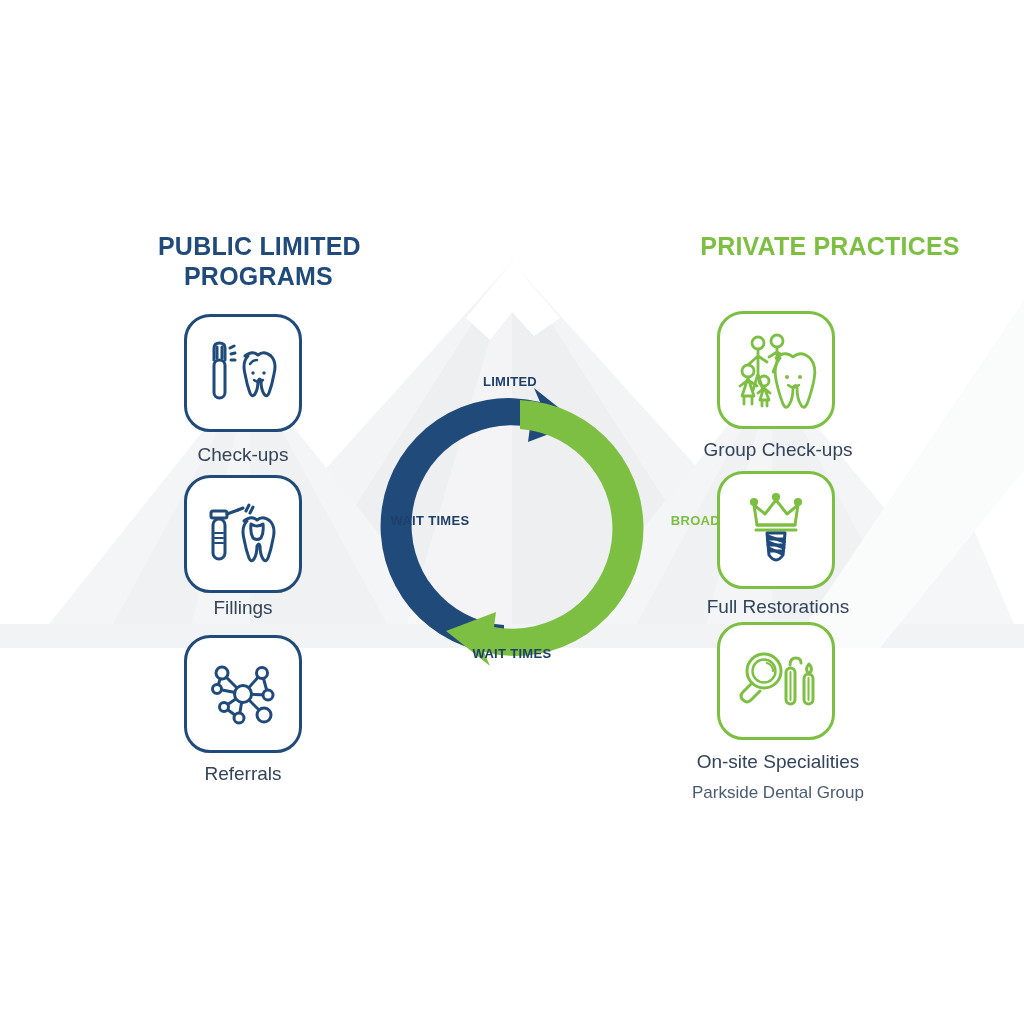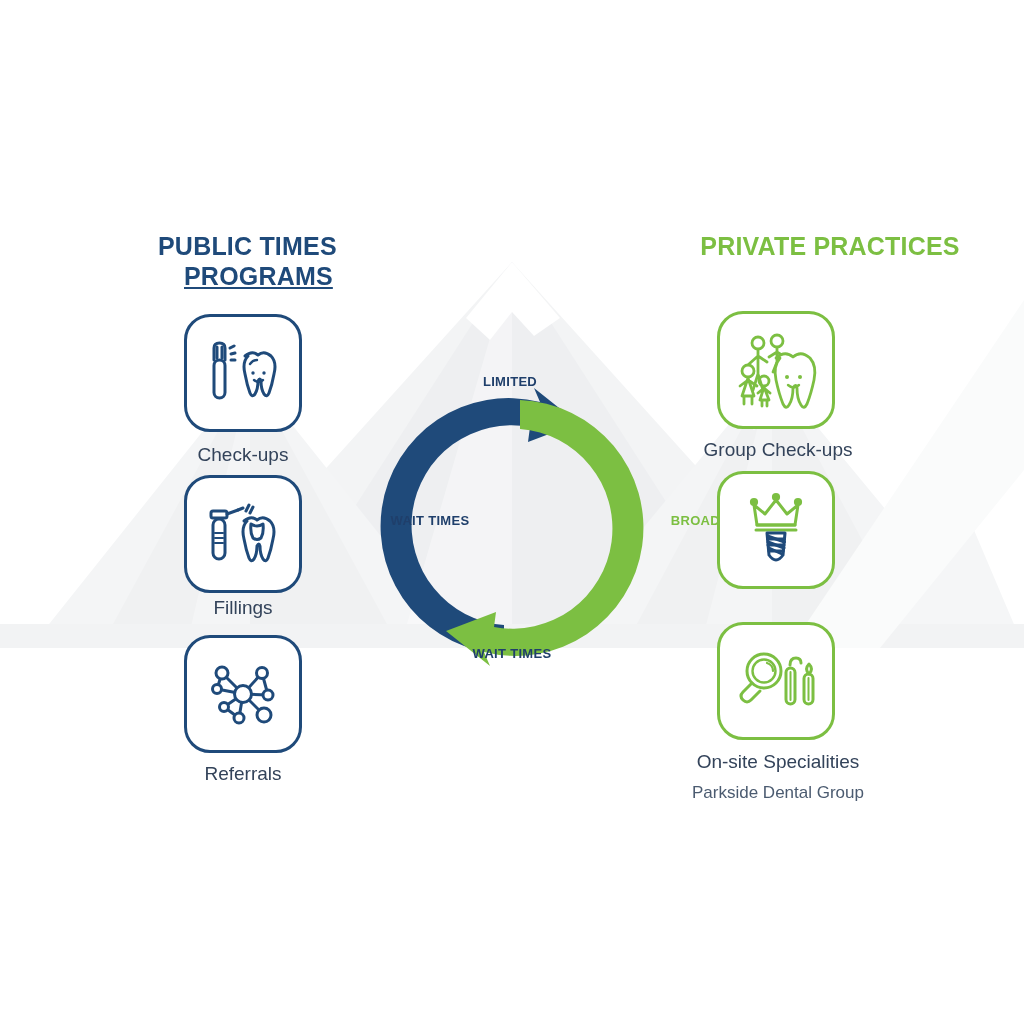--- a/index.html
+++ b/index.html
@@ -35,21 +35,21 @@
     line-height: 1.18;
     font-size: 25px;
   }
   #title-left {
     left: 158px;
     top: 232px;
     width: 300px;
     color: #1f4a7a;
     text-align: left;
   }
-  #title-left .l2 { display: block; padding-left: 26px; text-decoration: underline; }
+  #title-left .l2 { display: block; padding-left: 26px; }
   #title-right {
     left: 660px;
     top: 232px;
     width: 340px;
     color: #7cbf42;
     text-align: center;
   }
 
   
   .card {
@@ -168,21 +168,21 @@
     <polygon points="512,262 512,648 400,648" fill="#ffffff" opacity="0.35"></polygon>
     <polygon points="772,372 772,648 700,648" fill="#ffffff" opacity="0.3"></polygon>
     <polygon points="250,372 250,648 186,648" fill="#ffffff" opacity="0.3"></polygon>
 
     <rect x="0" y="624" width="1024" height="24" fill="#f2f3f4"></rect>
 
     <polygon points="1024,300 1024,470 880,648 790,648" fill="#fafbfb"></polygon>
   </svg>
 
   <div class="col-title" id="title-left">
-    <span>PUBLIC TIMES</span>
+    <span>PUBLIC LIMITED</span>
     <span class="l2">PROGRAMS</span>
   </div>
 
   <div class="col-title" id="title-right">
     <span>PRIVATE PRACTICES</span>
   </div>
 
   <div class="card blue" id="card-l1">
     <svg width="86" height="86" viewBox="0 0 86 86">
       <g fill="none" stroke="#1f4a7a" stroke-width="3" stroke-linecap="round" stroke-linejoin="round">
@@ -305,20 +305,21 @@
           <line x1="34.5" y1="52" x2="51.5" y2="52"></line>
           <line x1="35" y1="58" x2="51" y2="58"></line>
           <line x1="36" y1="64" x2="50" y2="64"></line>
           <line x1="34.5" y1="49" x2="51.5" y2="55"></line>
           <line x1="35" y1="55" x2="51" y2="61"></line>
           <line x1="36" y1="61" x2="49" y2="67"></line>
         </g>
       </g>
     </svg>
   </div>
+  <div class="card-label" id="lab-r2">Full Restorations</div>
 
   <div class="card green" id="card-r3">
     <svg width="86" height="86" viewBox="0 0 86 86">
       <g fill="none" stroke="#7cbf42" stroke-width="3" stroke-linecap="round" stroke-linejoin="round">
 
         <circle cx="31" cy="33" r="17"></circle>
         <circle cx="31" cy="33" r="11.5" stroke-width="2.4"></circle>
         <path d="M34 25 q6 2 6 8" stroke-width="2.2"></path>
         <path d="M19 45 L10 54 q-4 4 0 8 q4 4 8 0 L27 53"></path>
 

